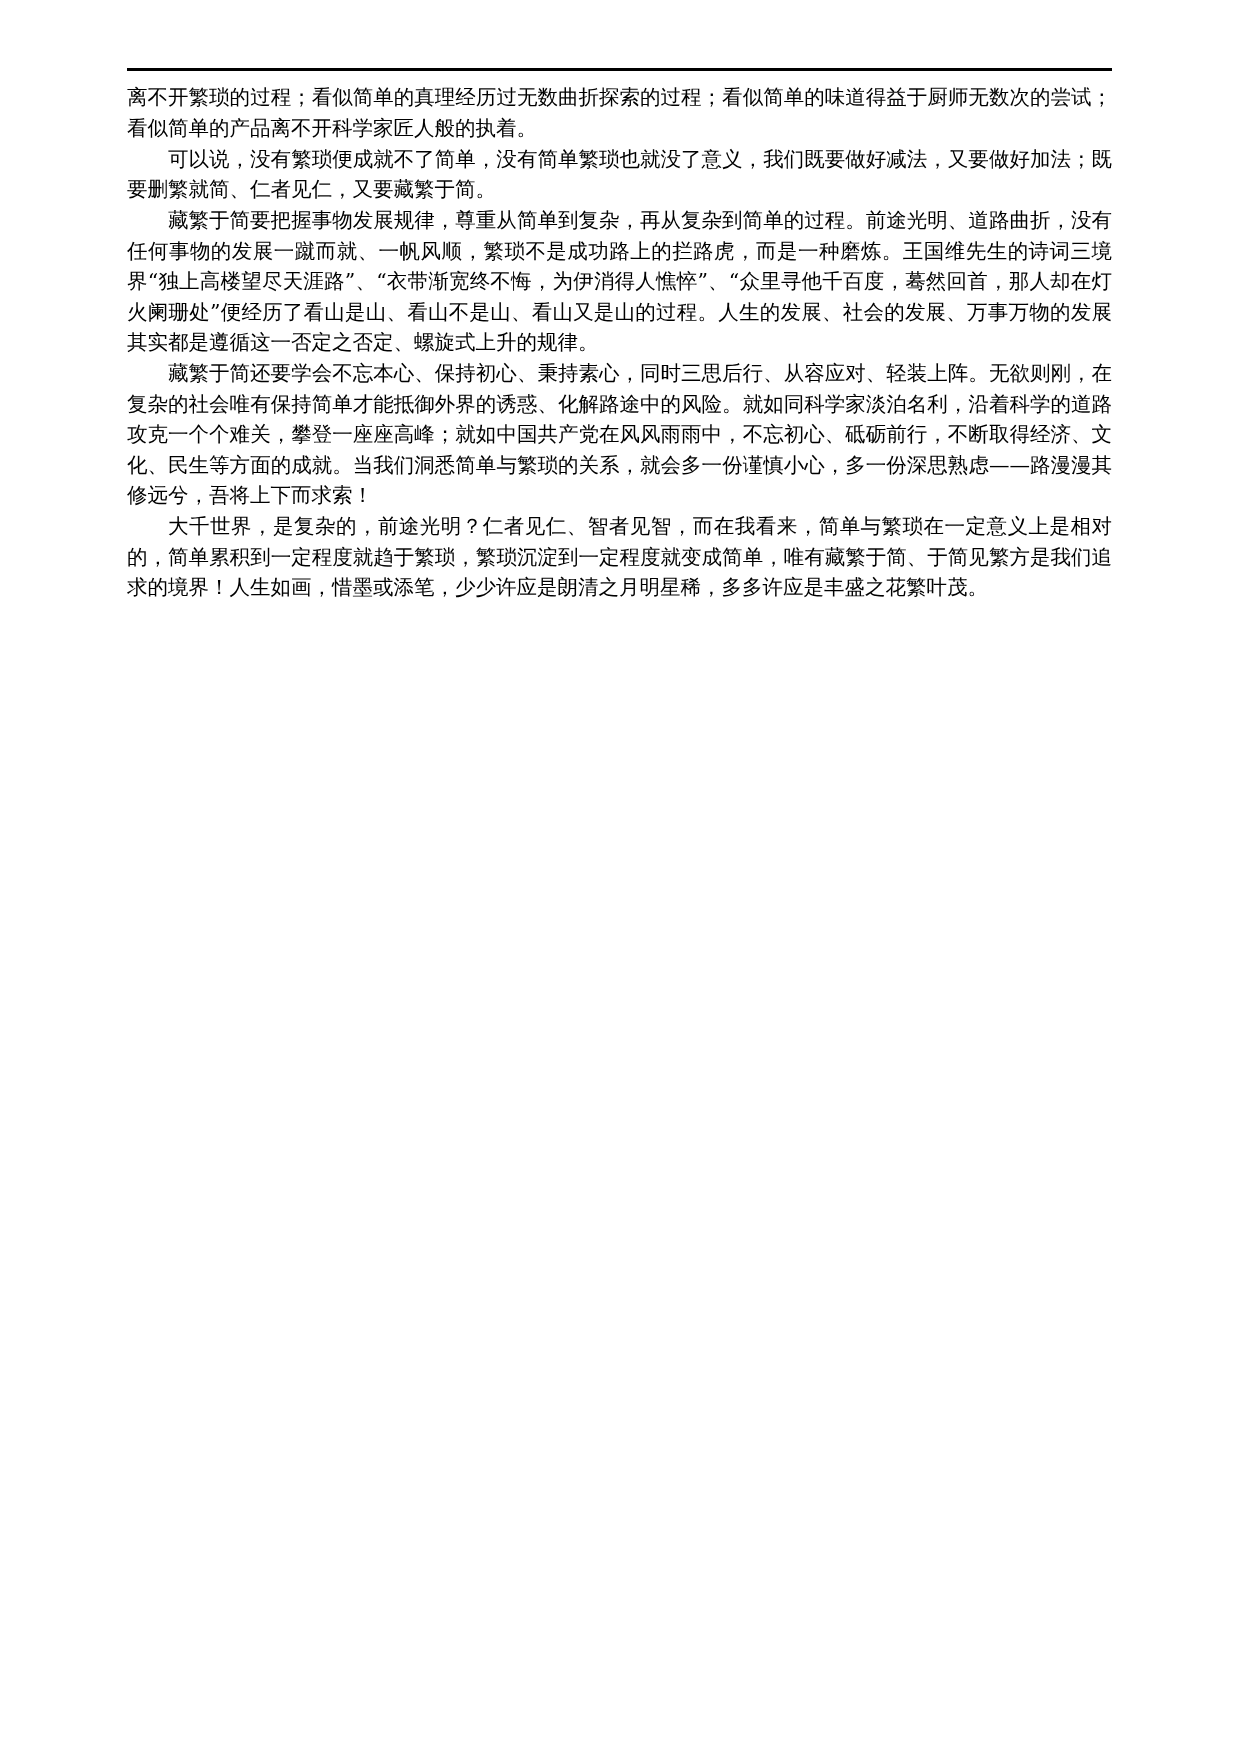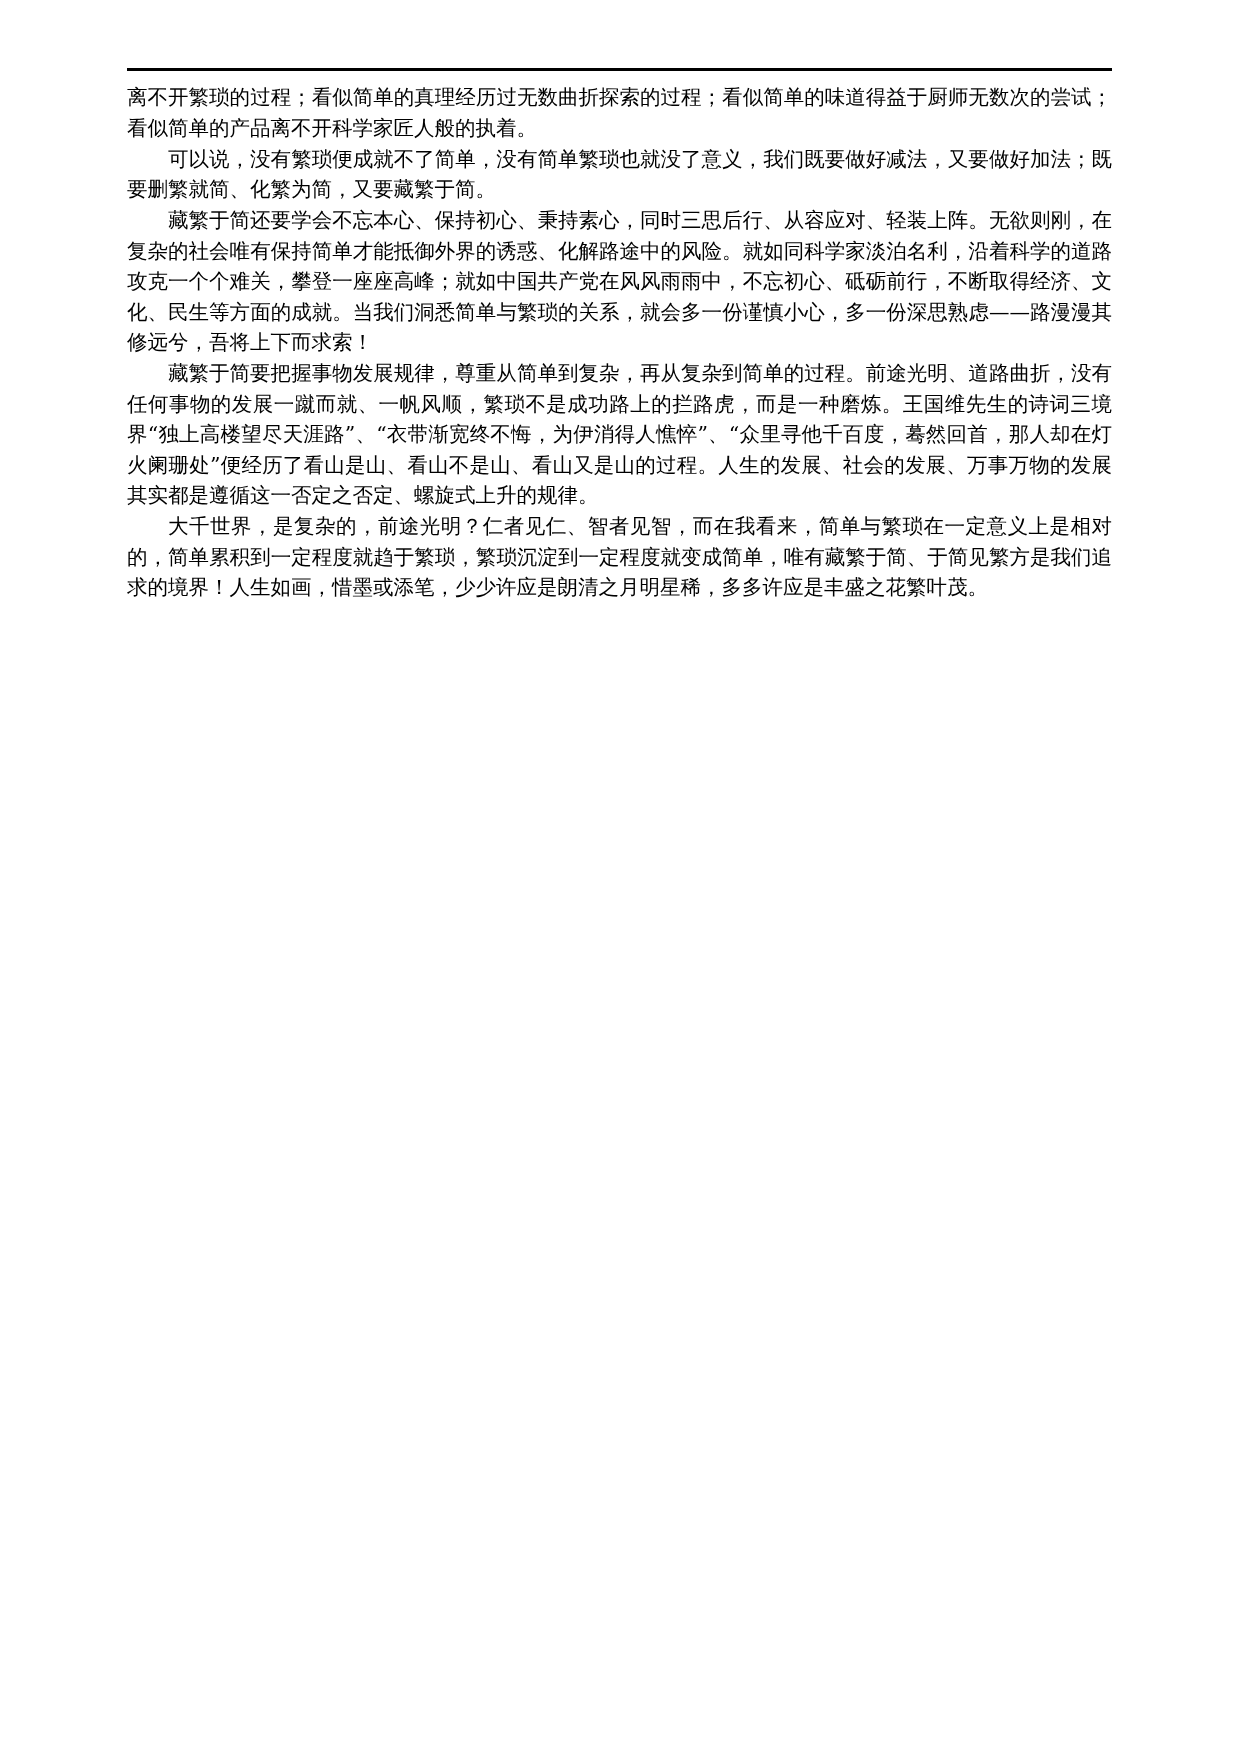--- a/index.html
+++ b/index.html
@@ -62,21 +62,21 @@
 </style>
 </head>
 <body>
 
 <div class="page">
 
   <div class="header-rule"></div>
 
   <div class="content">
     <p class="para">离不开繁琐的过程；看似简单的真理经历过无数曲折探索的过程；看似简单的味道得益于厨师无数次的尝试；看似简单的产品离不开科学家匠人般的执着。</p>
-    <p class="para indent">可以说，没有繁琐便成就不了简单，没有简单繁琐也就没了意义，我们既要做好减法，又要做好加法；既要删繁就简、化繁为简，又要藏繁于简。</p>
+    <p class="para indent">可以说，没有繁琐便成就不了简单，没有简单繁琐也就没了意义，我们既要做好减法，又要做好加法；既要删繁就简、仁者见仁，又要藏繁于简。</p>
+    <p class="para indent">藏繁于简要把握事物发展规律，尊重从简单到复杂，再从复杂到简单的过程。前途光明、道路曲折，没有任何事物的发展一蹴而就、一帆风顺，繁琐不是成功路上的拦路虎，而是一种磨炼。王国维先生的诗词三境界“独上高楼望尽天涯路”、“衣带渐宽终不悔，为伊消得人憔悴”、“众里寻他千百度，蓦然回首，那人却在灯火阑珊处”便经历了看山是山、看山不是山、看山又是山的过程。人生的发展、社会的发展、万事万物的发展其实都是遵循这一否定之否定、螺旋式上升的规律。</p>
     <p class="para indent">藏繁于简还要学会不忘本心、保持初心、秉持素心，同时三思后行、从容应对、轻装上阵。无欲则刚，在复杂的社会唯有保持简单才能抵御外界的诱惑、化解路途中的风险。就如同科学家淡泊名利，沿着科学的道路攻克一个个难关，攀登一座座高峰；就如中国共产党在风风雨雨中，不忘初心、砥砺前行，不断取得经济、文化、民生等方面的成就。当我们洞悉简单与繁琐的关系，就会多一份谨慎小心，多一份深思熟虑——路漫漫其修远兮，吾将上下而求索！</p>
-    <p class="para indent">藏繁于简要把握事物发展规律，尊重从简单到复杂，再从复杂到简单的过程。前途光明、道路曲折，没有任何事物的发展一蹴而就、一帆风顺，繁琐不是成功路上的拦路虎，而是一种磨炼。王国维先生的诗词三境界“独上高楼望尽天涯路”、“衣带渐宽终不悔，为伊消得人憔悴”、“众里寻他千百度，蓦然回首，那人却在灯火阑珊处”便经历了看山是山、看山不是山、看山又是山的过程。人生的发展、社会的发展、万事万物的发展其实都是遵循这一否定之否定、螺旋式上升的规律。</p>
     <p class="para indent">大千世界，是复杂的，前途光明？仁者见仁、智者见智，而在我看来，简单与繁琐在一定意义上是相对的，简单累积到一定程度就趋于繁琐，繁琐沉淀到一定程度就变成简单，唯有藏繁于简、于简见繁方是我们追求的境界！人生如画，惜墨或添笔，少少许应是朗清之月明星稀，多多许应是丰盛之花繁叶茂。</p>
   </div>
 
   <div class="page-number">6</div>
 
 </div>
 
 </body></html>

